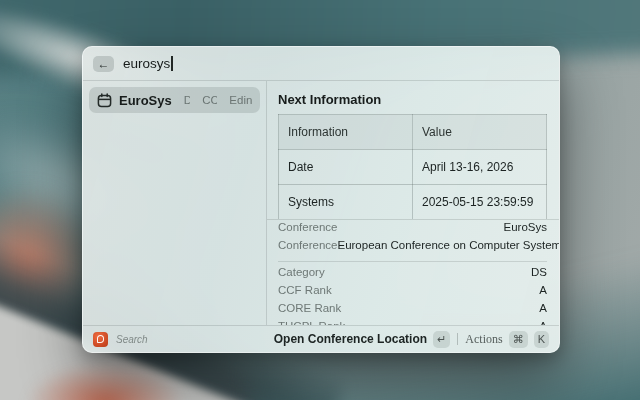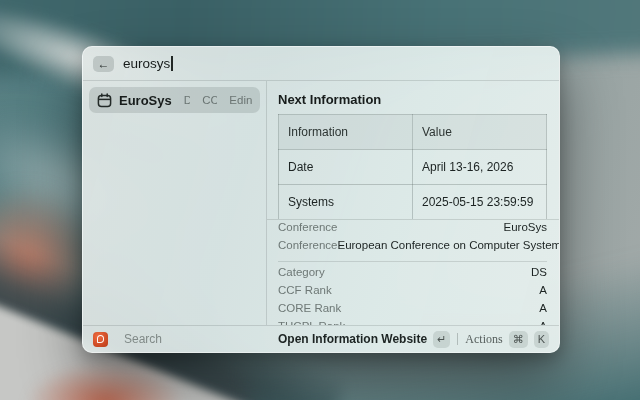--- a/index.html
+++ b/index.html
@@ -68,21 +68,21 @@
   .meta-value { font-size:11.5px; color:#1c2322; font-weight:500; white-space:nowrap; text-align:right; }
   .meta-sep { border-top:1px solid rgba(60,70,68,.16); margin:4px 0; }
 
   
   .footer { height:27px; flex:0 0 27px; border-top:1px solid rgba(40,50,48,.15);
     display:flex; align-items:center; padding:0 10px; }
   .app-icon { width:15px; height:15px; border-radius:4px; position:relative; flex:0 0 auto;
     background:radial-gradient(circle at 35% 30%, #ef6c41, #d24f28 55%, #b83c18); }
   .app-icon::after { content:""; position:absolute; left:4px; top:3.5px; width:5px; height:5.5px;
     border:1.5px solid rgba(255,255,255,.95); border-radius:50% 50% 50% 10%; }
-  .footer-left-label { font-size:12px; color:#818a88; margin-left:16px; }
+  .footer-left-label { font-size:10px; color:#818a88; margin-left:8px;font-style:italic; }
   .spacer { flex:1 1 auto; }
   .footer-action { display:flex; align-items:center; gap:6px; cursor:default; }
   .primary-label { font-size:12px; font-weight:600; color:#1d2423; }
   .actions-label { font-size:12px; color:#565e5c;font-family:Liberation Serif, serif; }
   .key { min-width:15px; height:17px; padding:0 4px; border-radius:5px; background:rgba(120,130,128,.22);
     color:#4c5452; font-size:11px; display:flex; align-items:center; justify-content:center; }
   .footer-sep { width:1px; height:12px; background:rgba(60,70,68,.28); margin:0 7px; }
 </style>
 </head>
 <body>
@@ -185,21 +185,21 @@
         </div>
       </div>
     </div>
   </div>
 
   <div class="footer">
     <div class="app-icon"></div>
     <span class="footer-left-label">Search</span>
     <div class="spacer"></div>
     <div class="footer-action">
-      <span class="primary-label">Open Information Website</span>
+      <span class="primary-label">Open Conference Location</span>
       <span class="key">↵</span>
     </div>
     <div class="footer-sep"></div>
     <div class="footer-action">
       <span class="actions-label">Actions</span>
       <span class="key">⌘</span>
       <span class="key">K</span>
     </div>
   </div>
 

